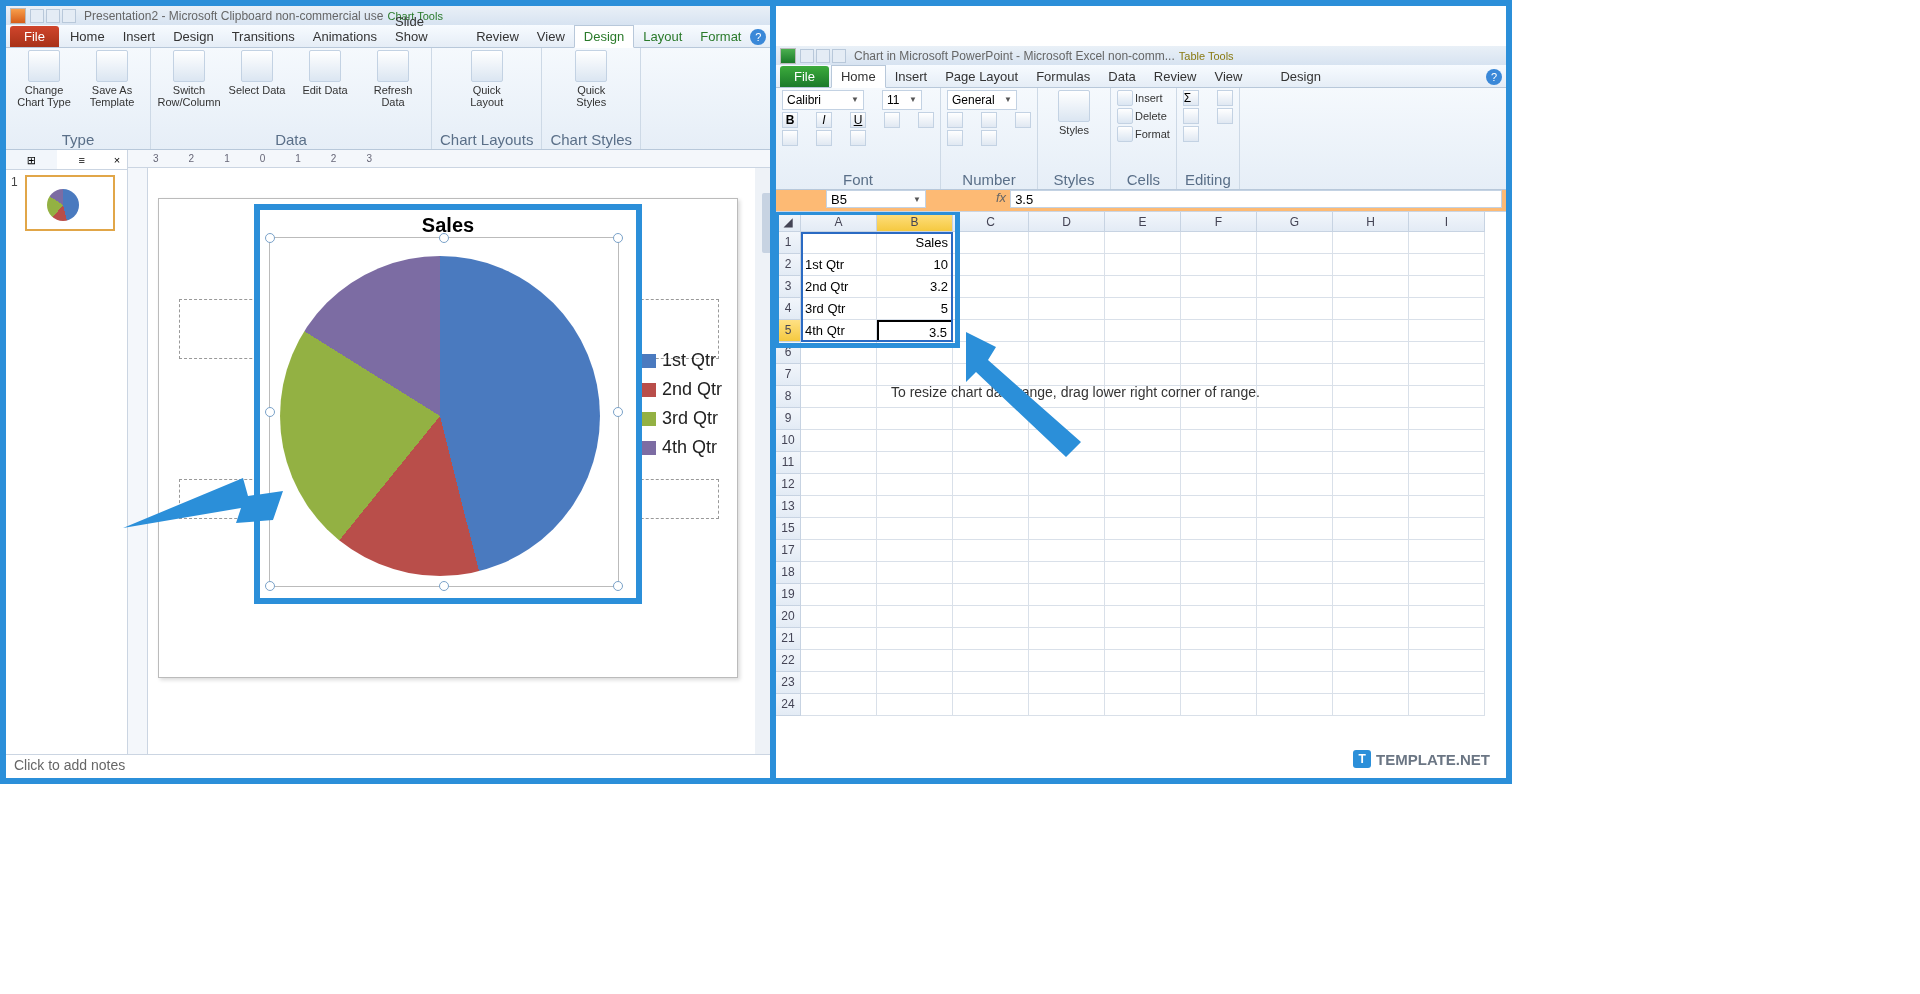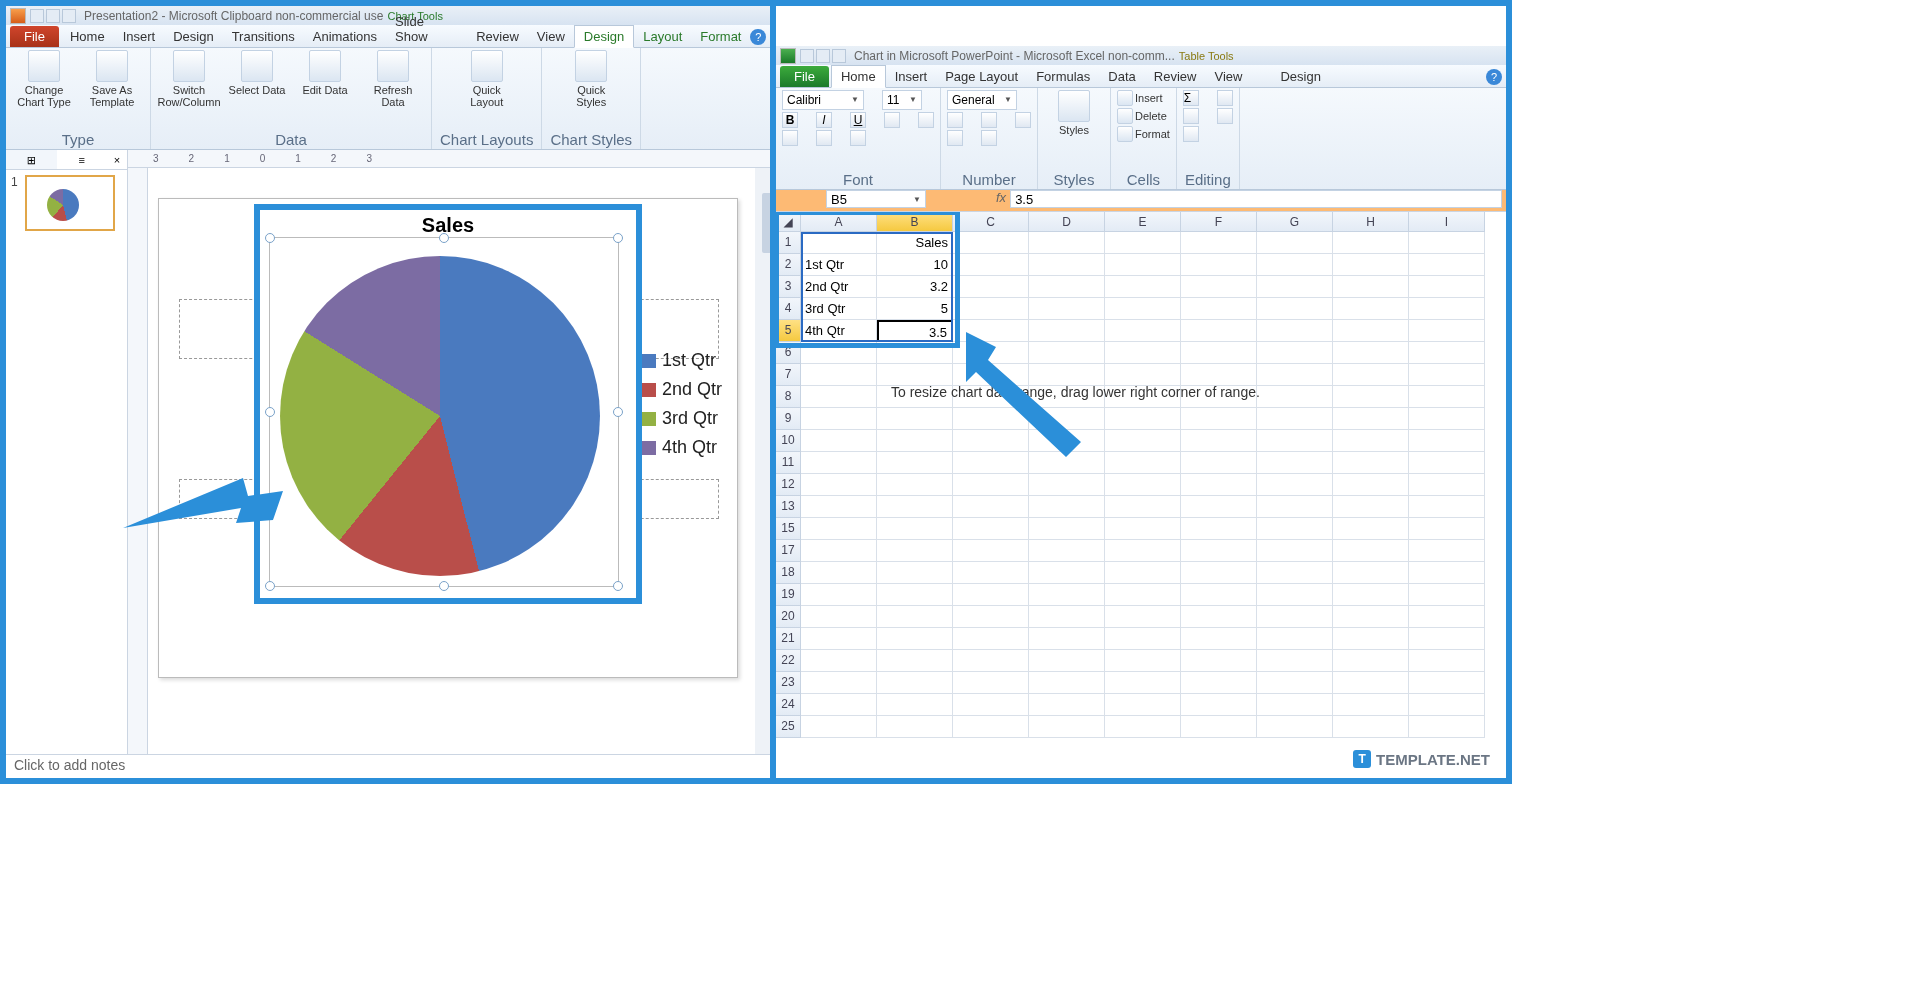--- a/index.html
+++ b/index.html
@@ -663,32 +663,20 @@
               <div class="cell"></div>
               <div class="cell"></div>
               <div class="cell"></div>
               <div class="cell"></div>
               <div class="cell"></div>
               <div class="cell"></div>
               <div class="cell"></div>
               <div class="cell"></div>
               <div class="cell"></div>
             </div>
-            <div class="xlrow">
-              <div class="rowhead">25</div>
-              <div class="cell"></div>
-              <div class="cell"></div>
-              <div class="cell"></div>
-              <div class="cell"></div>
-              <div class="cell"></div>
-              <div class="cell"></div>
-              <div class="cell"></div>
-              <div class="cell"></div>
-              <div class="cell"></div>
-            </div>
           </div>
     <div class="range-border" style="left:25px;top:20px;width:152px;height:110px"></div>
     <div class="highlight-rect" style="left:-2px;top:-2px;width:186px;height:138px"></div>
     <div class="hint" style="left:115px; top:172px;">To resize chart data range, drag lower right corner of range.</div>
     <div class="arrow" style="left:190px; top:120px;">
       <svg width="130" height="130">
               <polygon points="0,0 30,15 22,28 115,110 100,125 10,40 0,50" fill="#2b8fd9"></polygon>
             </svg>
     </div>
   </div>

